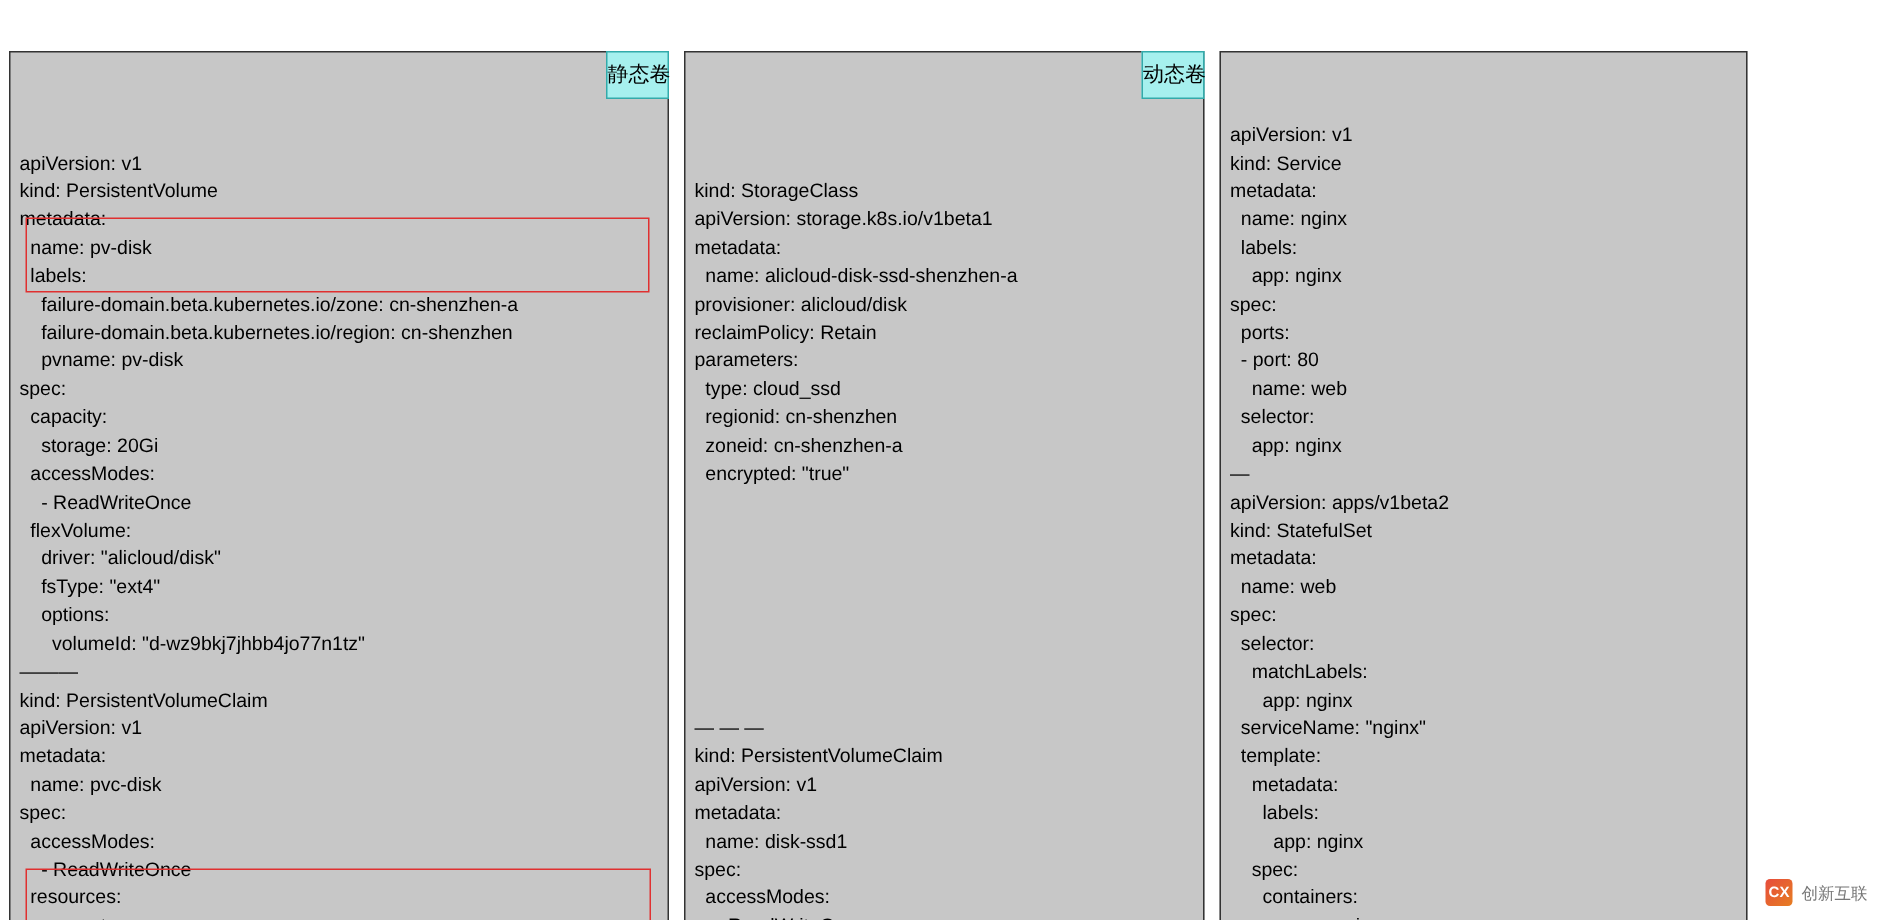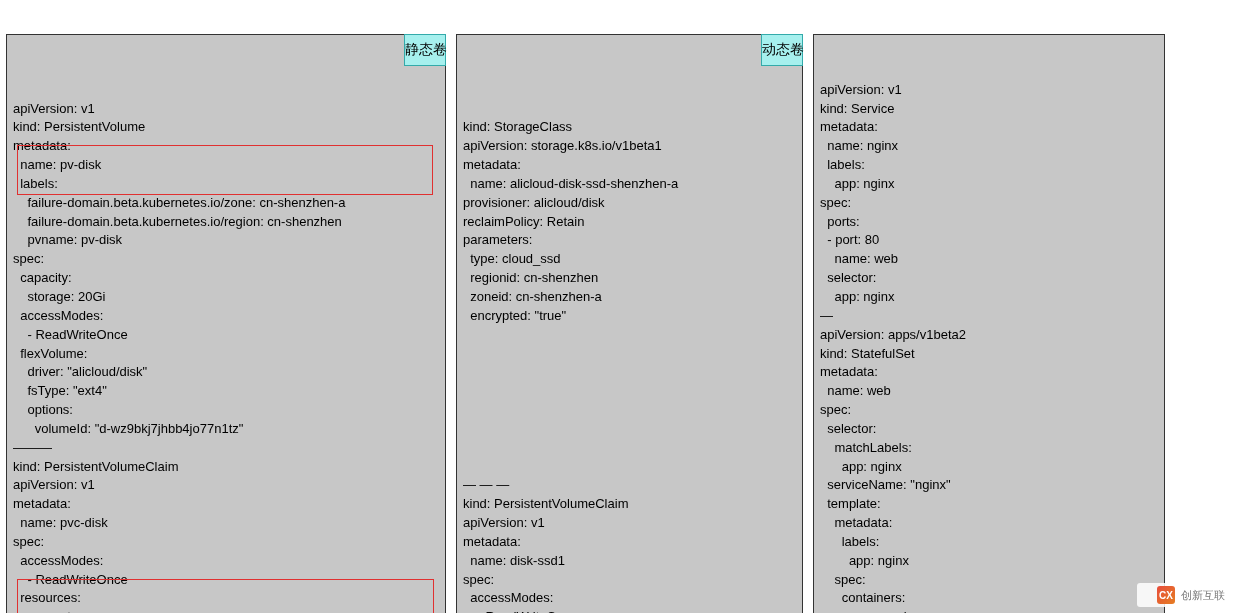--- a/index.html
+++ b/index.html
@@ -58,21 +58,21 @@
   .watermark {
     position: absolute;
     right: 6px;
     bottom: 6px;
     display: flex;
     align-items: center;
     gap: 6px;
     font-size: 11px;
     color: #777;
     background: rgba(255,255,255,0.85);
-    padding: 3px 20px;
+    padding: 3px 0;
     border-radius: 3px;
   }
   .wm-icon {
     width: 18px; height: 18px; border-radius: 3px;
     background: linear-gradient(135deg,#e74c3c,#e67e22);
     display:flex;align-items:center;justify-content:center;
     color:#fff;font-weight:bold;font-size:10px;
   }
 </style>
 </head>

